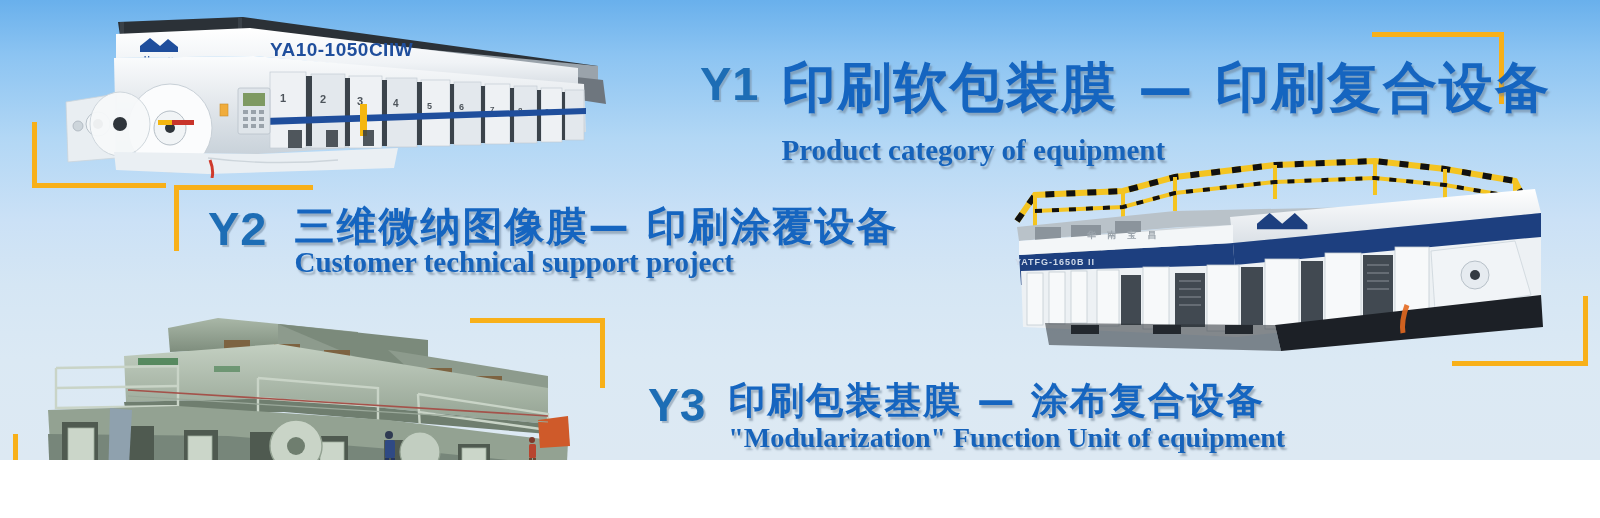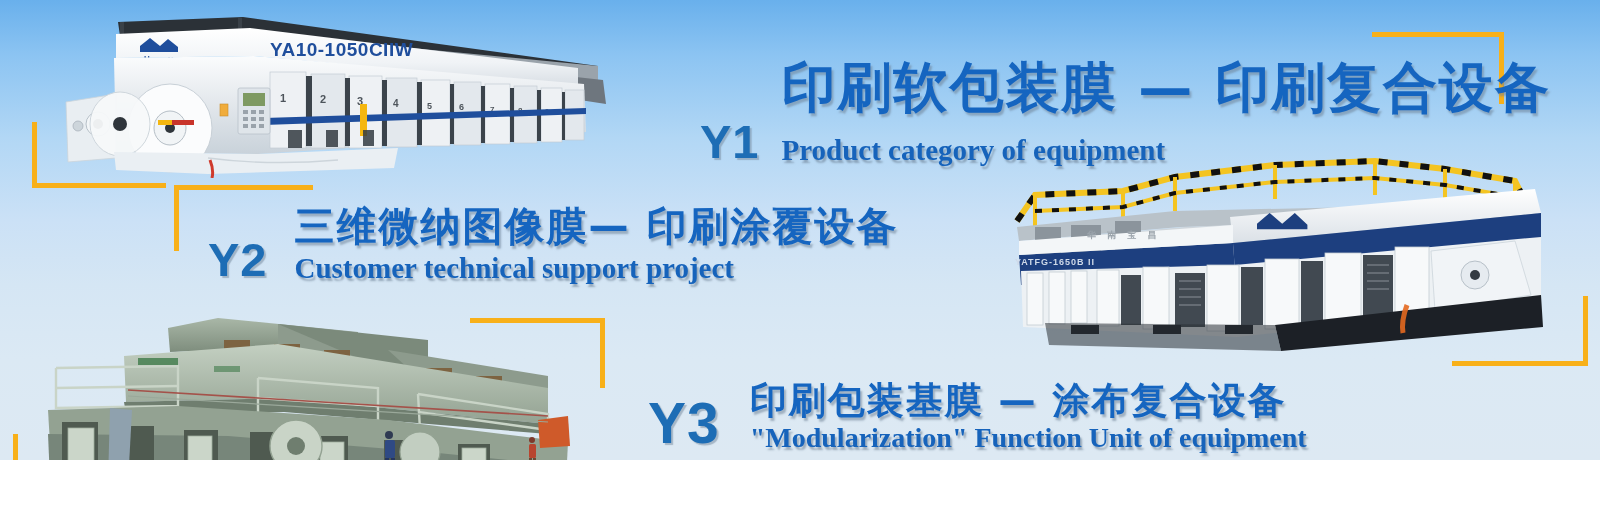--- a/index.html
+++ b/index.html
@@ -33,21 +33,21 @@
   
   .machine {
     position: absolute;
   }
   .machine svg { display: block; }
 
   
   .txt-group {
     position: absolute;
     display: flex;
-    align-items: flex-end;
+    align-items: flex-start;
   }
   .ylabel {
     font-weight: bold;
     color: #1d6db5;
     letter-spacing: 1px;
     text-shadow: 2px 2px 1px rgba(120,140,160,0.55);
     line-height: 1;
   }
   .lines { display: flex; flex-direction: column; }
   .cn {
@@ -71,25 +71,25 @@
   
   #g1 { left: 700px; top: 60px; }
   #g1 .ylabel { font-size: 47px; margin-right: 22px; }
   #g1 .cn { font-size: 54px; }
   #g1 .en { font-size: 29px; margin-top: 18px; }
 
   
   #g2 { left: 208px; top: 205px; }
   #g2 .ylabel { font-size: 47px; margin-right: 27px; }
   #g2 .cn { font-size: 40px; }
-  #g2 .en { font-size: 29px; margin-top: 6px; }
+  #g2 .en { font-size: 29px; margin-top: 0; }
 
   
   #g3 { left: 648px; top: 382px; }
-  #g3 .ylabel { font-size: 57px; margin-right: 30px; }
+  #g3 .ylabel { font-size: 46px; margin-right: 22px; }
   #g3 .cn { font-size: 37px; }
   #g3 .en { font-size: 28px; margin-top: 2px; }
 </style>
 </head>
 <body>
 
 <div id="banner">
 
   <div class="machine" id="m1" style="left:58px; top:8px; width:570px; height:170px;">
     <svg width="570" height="170" viewBox="0 0 570 170">

